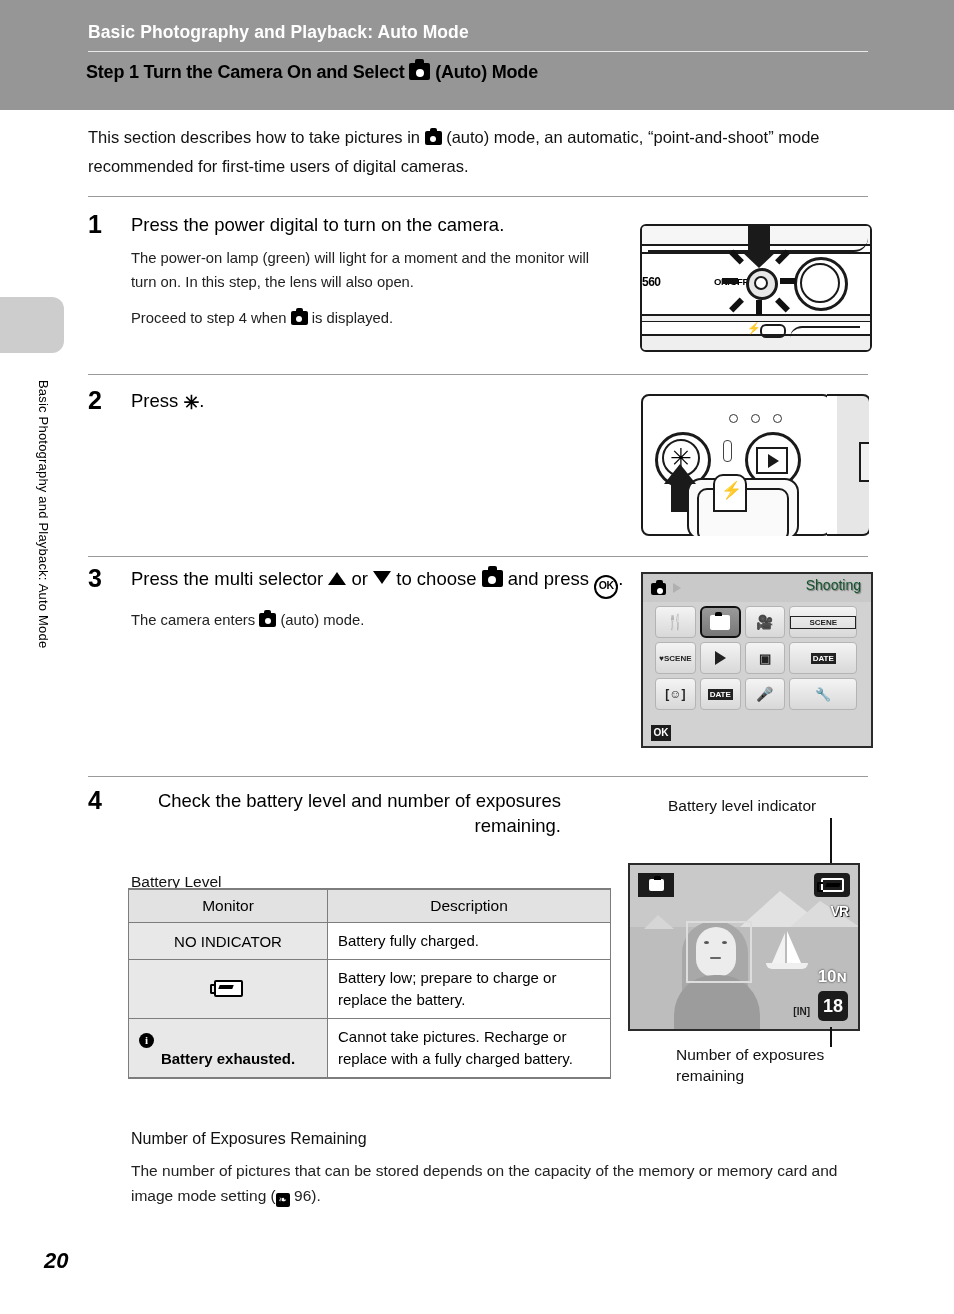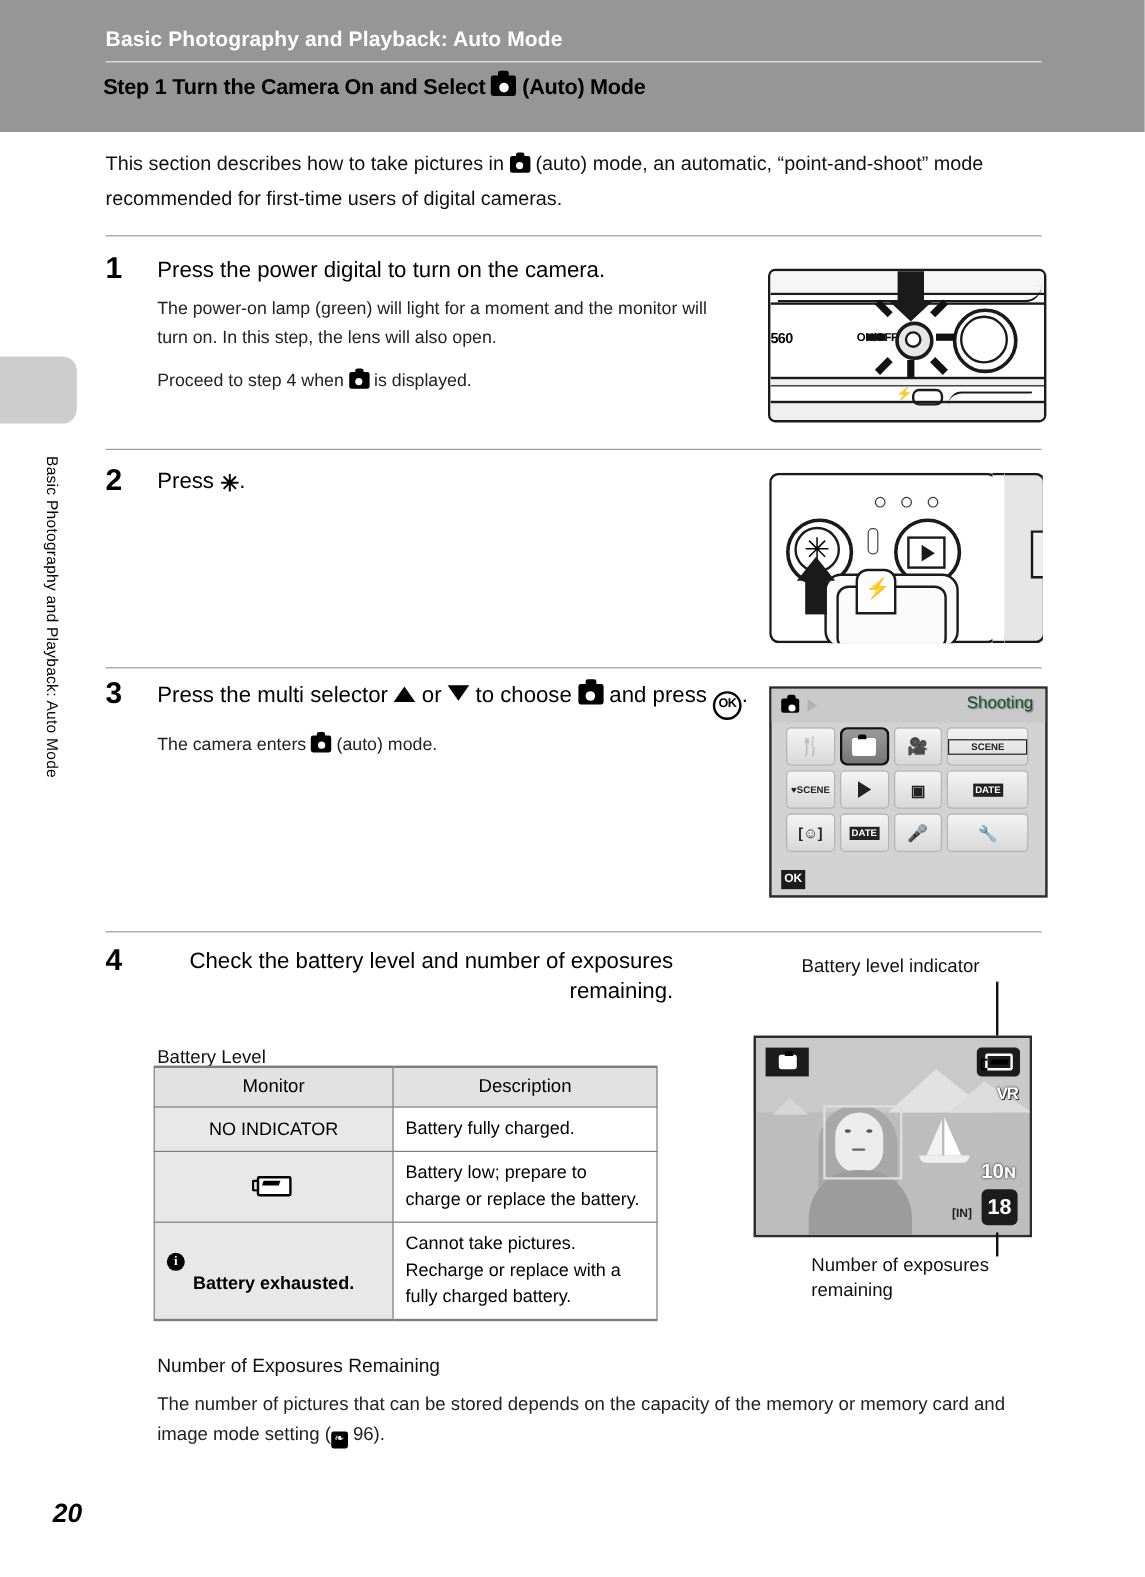--- a/index.html
+++ b/index.html
@@ -108,21 +108,21 @@
   }
   .ref-ico{
     width:14px;height:14px;background:#000;color:#fff;border-radius:2px;
     font-size:10px;line-height:14px;text-align:center;vertical-align:-2px;
   }
   
   .sec-label{
     position:absolute;left:131px;font-size:15.5px;color:#111;
   }
   .bat-table{
-    position:absolute;left:128px;top:888px;width:420px;
+    position:absolute;left:128px;top:888px;width:483px;
     border-collapse:collapse;font-size:15px;
   }
   .bat-table th,.bat-table td{
     border:1px solid #7d7d7d;padding:7px 10px;vertical-align:middle;
   }
   .bat-table th{
     background:#e2e2e2;font-weight:400;text-align:center;font-size:15.5px;
     border-top:2.5px solid #7d7d7d;
   }
   .bat-table td.mon{

